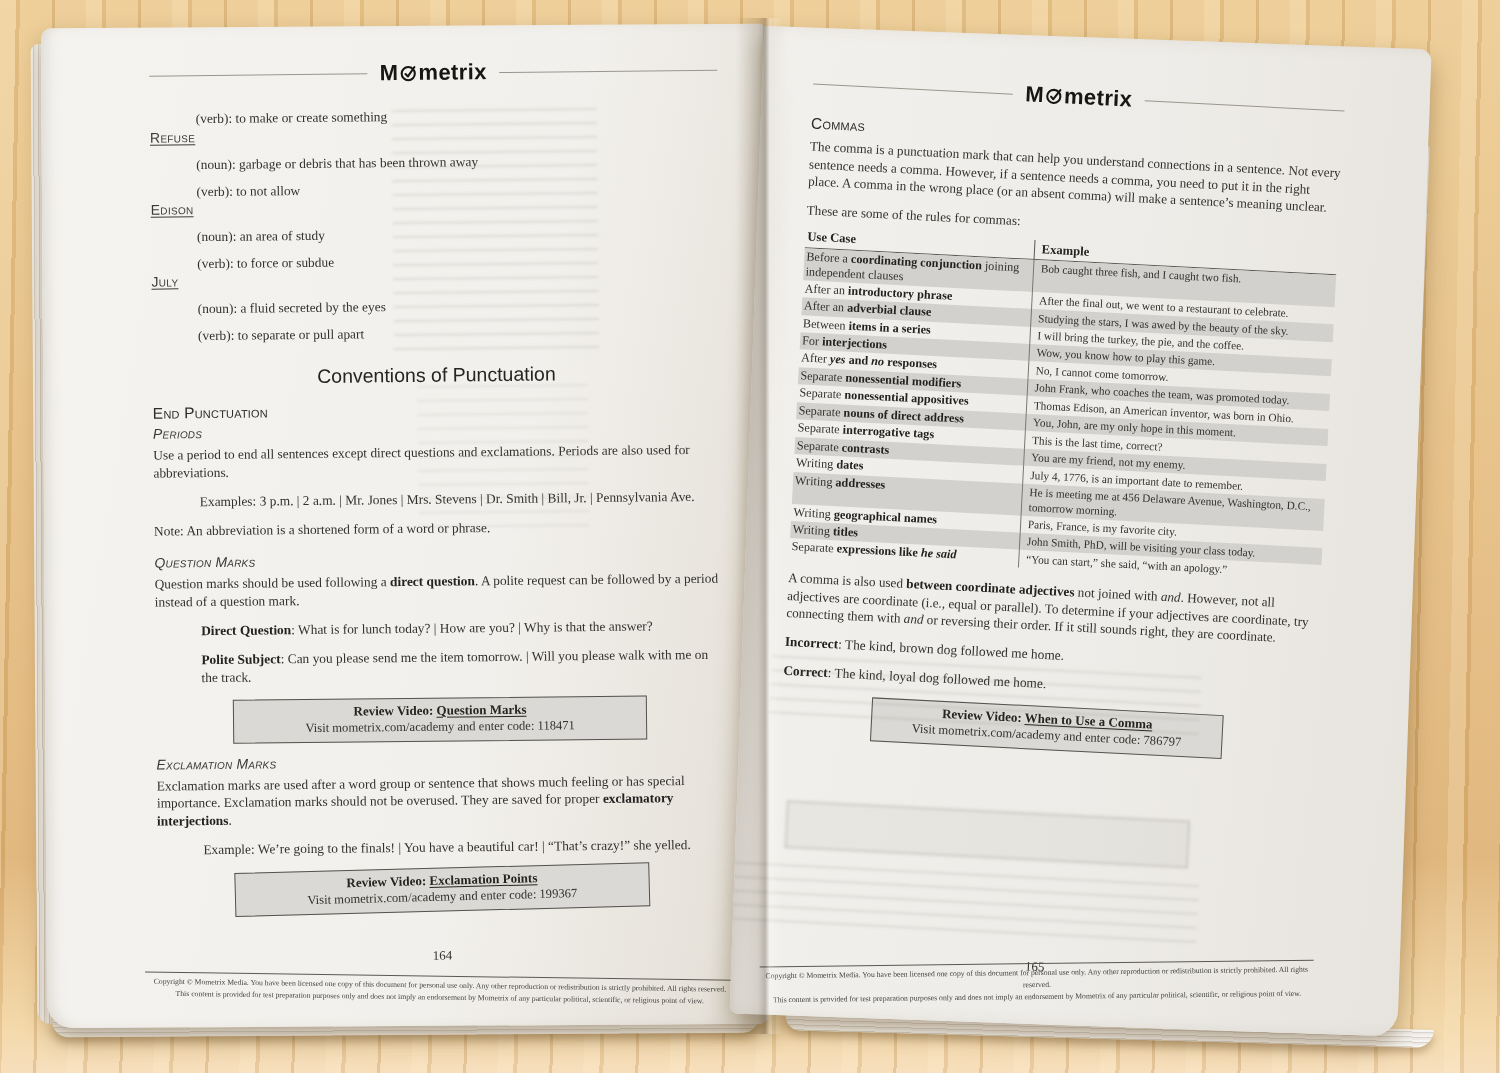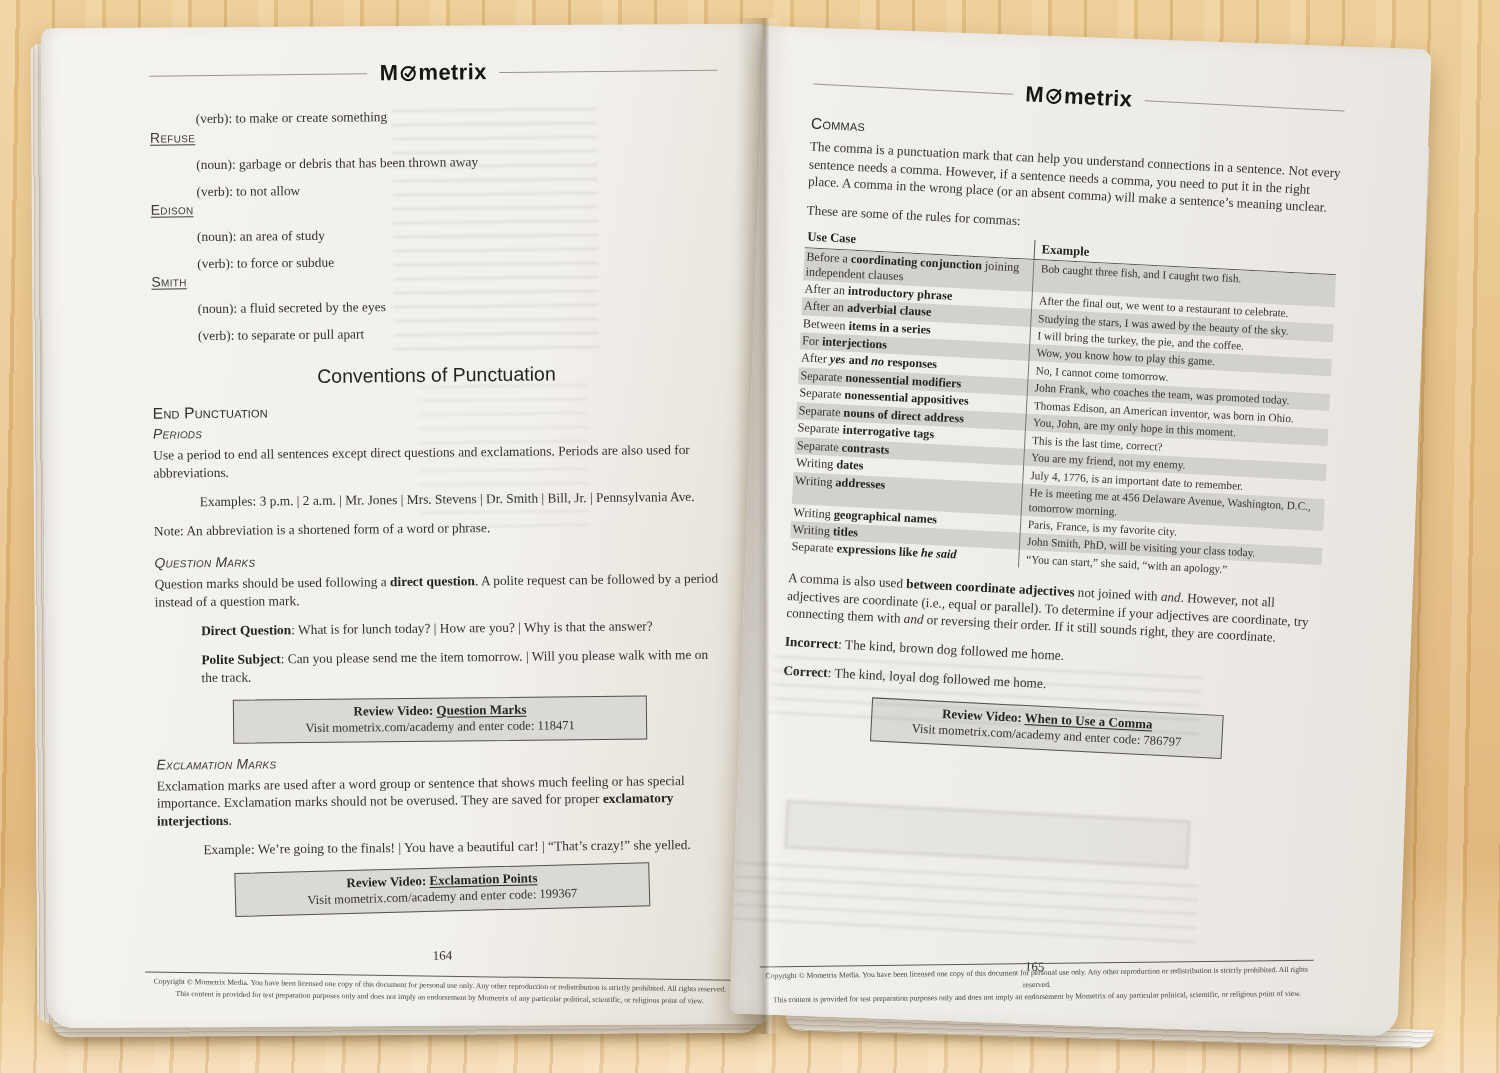--- a/index.html
+++ b/index.html
@@ -144,21 +144,21 @@
         <div><span class="term">Refuse</span></div>
         <div class="def">(noun): garbage or debris that has been thrown away</div>
         <div class="def">(verb): to not allow</div>
       </div>
       <div class="entry">
         <div><span class="term">Edison</span></div>
         <div class="def">(noun): an area of study</div>
         <div class="def">(verb): to force or subdue</div>
       </div>
       <div class="entry">
-        <div><span class="term">Smith</span></div>
+        <div><span class="term">July</span></div>
         <div class="def">(noun): a fluid secreted by the eyes</div>
         <div class="def">(verb): to separate or pull apart</div>
       </div>
 
       <div class="doc-title">Conventions of Punctuation</div>
 
       <div class="h-sc">End Punctuation</div>
       <div class="h-sc-it">Periods</div>
       <div class="body-text para">Use a period to end all sentences except direct questions and exclamations. Periods are also used for abbreviations.</div>
       <div class="body-text indent mt">Examples: 3 p.m. | 2 a.m. | Mr. Jones | Mrs. Stevens | Dr. Smith | Bill, Jr. | Pennsylvania Ave.</div>

